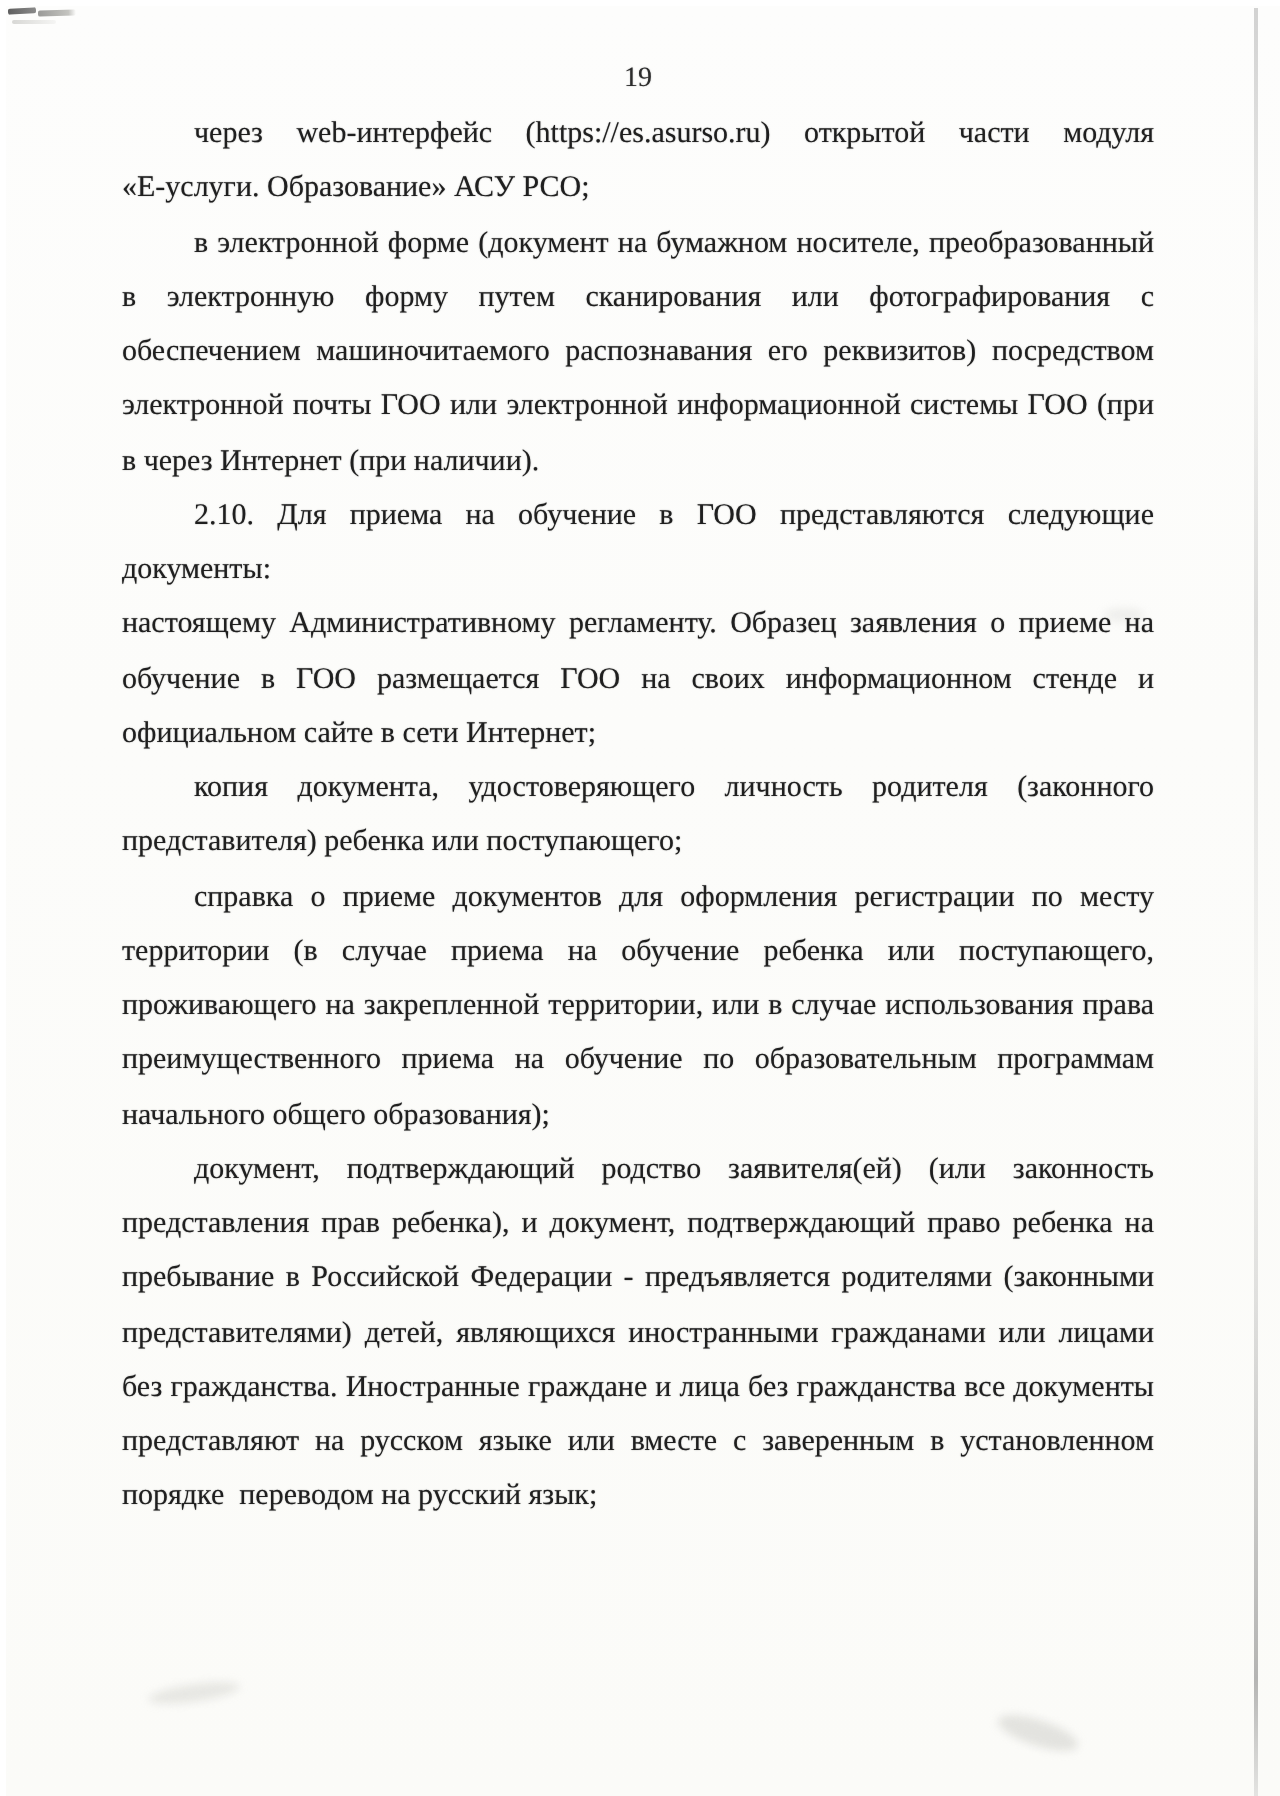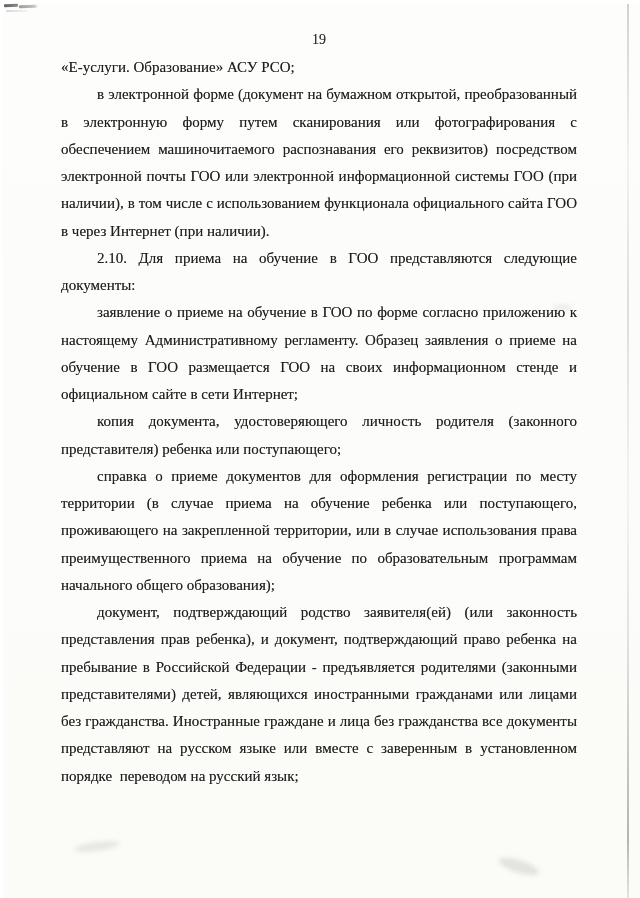--- a/index.html
+++ b/index.html
@@ -123,36 +123,35 @@
   <div class="scan-mark-c"></div>
   <div class="scan-line-right"></div>
   <div class="smudge s1"></div>
   <div class="smudge s2"></div>
   <div class="smudge s3"></div>
 
   <div class="page-number">19</div>
 
   <div class="body-text">
       <div class="paragraph">
+        <div class="line first">через web-интерфейс (https://es.asurso.ru) открытой части модуля</div>
         <div class="line last">«Е-услуги. Образование» АСУ РСО;</div>
       </div>
       <div class="paragraph">
-        <div class="line first">в электронной форме (документ на бумажном открытой, преобразованный</div>
+        <div class="line first">в электронной форме (документ на бумажном носителе, преобразованный</div>
         <div class="line">в электронную форму путем сканирования или фотографирования с</div>
         <div class="line">обеспечением машиночитаемого распознавания его реквизитов) посредством</div>
         <div class="line">электронной почты ГОО или электронной информационной системы ГОО (при</div>
-        <div class="line">наличии), в том числе с использованием функционала официального сайта ГОО</div>
         <div class="line last">в через Интернет (при наличии).</div>
       </div>
       <div class="paragraph">
         <div class="line first">2.10. Для приема на обучение в ГОО представляются следующие</div>
         <div class="line last">документы:</div>
       </div>
       <div class="paragraph">
-        <div class="line first">заявление о приеме на обучение в ГОО по форме согласно приложению  к</div>
         <div class="line">настоящему Административному регламенту. Образец заявления о приеме на</div>
         <div class="line">обучение в ГОО размещается ГОО на своих информационном стенде и</div>
         <div class="line last">официальном сайте в сети Интернет;</div>
       </div>
       <div class="paragraph">
         <div class="line first">копия документа, удостоверяющего личность родителя (законного</div>
         <div class="line last">представителя) ребенка или поступающего;</div>
       </div>
       <div class="paragraph">
         <div class="line first">справка о приеме документов для оформления регистрации по месту</div>

